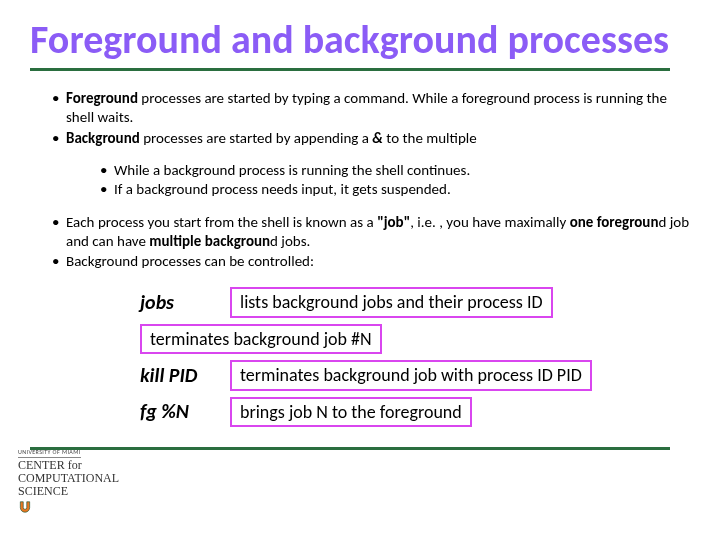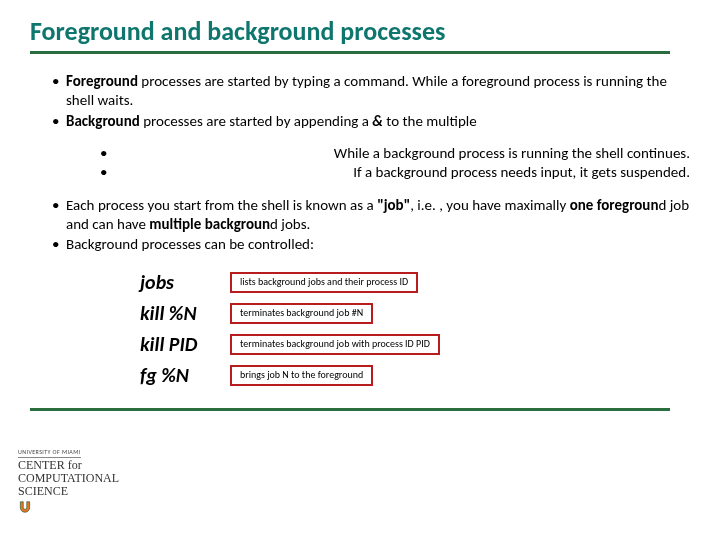--- a/index.html
+++ b/index.html
@@ -9,23 +9,23 @@
     background: #fff;
     font-family: Calibri, Arial, sans-serif;
     color: #000;
     position: relative;
     overflow: hidden;
   }
   .slide {
     padding: 15px 30px 0 30px;
   }
   .title {
-    font-size: 26px;
+    font-size: 40px;
     font-weight: bold;
-    color: #0f766e;
+    color: #8b5cf6;
     margin-bottom: 4px;
   }
   .title-rule {
     height: 3px;
     background: #2a6e3f;
     margin-bottom: 18px;
     width: 640px;
   }
   .bottom-rule {
     height: 3px;
@@ -50,21 +50,20 @@
   ul.bullets > li::before {
     content: "•";
     position: absolute;
     left: 0;
     top: 0;
   }
   ul.sub {
     list-style: none;
     padding-left: 70px;
     margin: 14px 0 14px 0;
-    text-align: right;
   }
   ul.sub > li {
     position: relative;
     padding-left: 14px;
   }
   ul.sub > li::before {
     content: "•";
     position: absolute;
     left: 0;
     top: 0;
@@ -81,23 +80,23 @@
     align-items: center;
     margin-bottom: 6px;
   }
   .cmd-name {
     width: 90px;
     font-weight: bold;
     font-style: italic;
     font-size: 20px;
   }
   .cmd-desc {
-    border: 2px solid #b91c1c;
+    border: 2px solid #d946ef;
     padding: 2px 8px 2px 8px;
-    font-size: 10px;
+    font-size: 18px;
   }
   .footer {
     position: absolute;
     bottom: 24px;
     left: 18px;
     font-size: 7px;
     line-height: 1.1;
     color: #444;
   }
   .footer .inst { font-size: 6px; letter-spacing: 0.4px; border-bottom:1px solid #888; display:inline-block; padding-bottom:1px; margin-bottom:1px;}
@@ -136,21 +135,20 @@
       </li>
       <li>Background processes can be controlled:</li>
     </ul>
 
     <div class="cmd-table">
       <div class="cmd-row">
         <div class="cmd-name">jobs</div>
         <div class="cmd-desc">lists background jobs and their process ID</div>
       </div>
       <div class="cmd-row">
-        <div class="cmd-name">kill %N</div>
         <div class="cmd-desc">terminates background job #N</div>
       </div>
       <div class="cmd-row">
         <div class="cmd-name">kill PID</div>
         <div class="cmd-desc">terminates background job with process ID PID</div>
       </div>
       <div class="cmd-row">
         <div class="cmd-name">fg %N</div>
         <div class="cmd-desc">brings job N to the foreground</div>
       </div>

